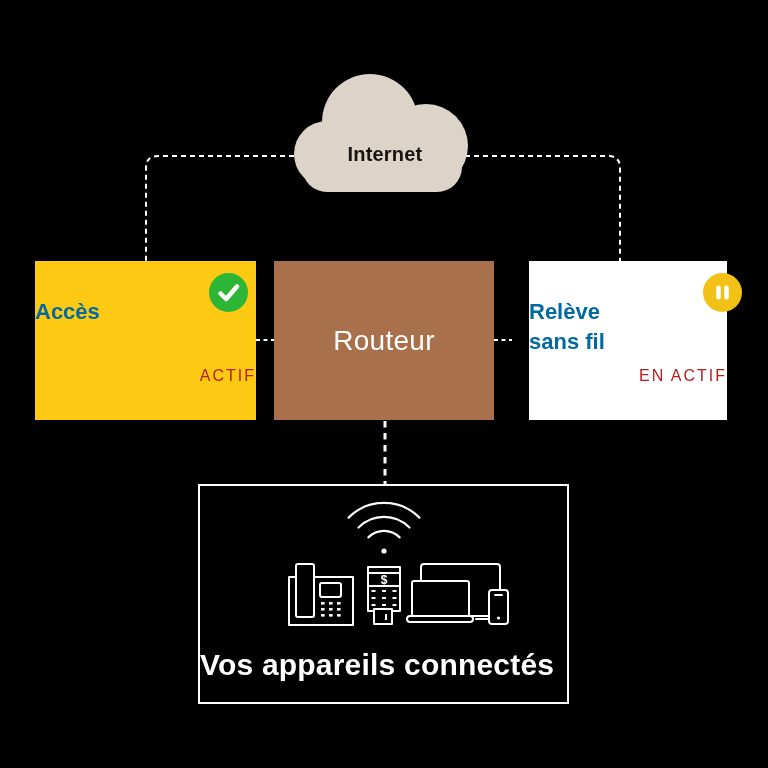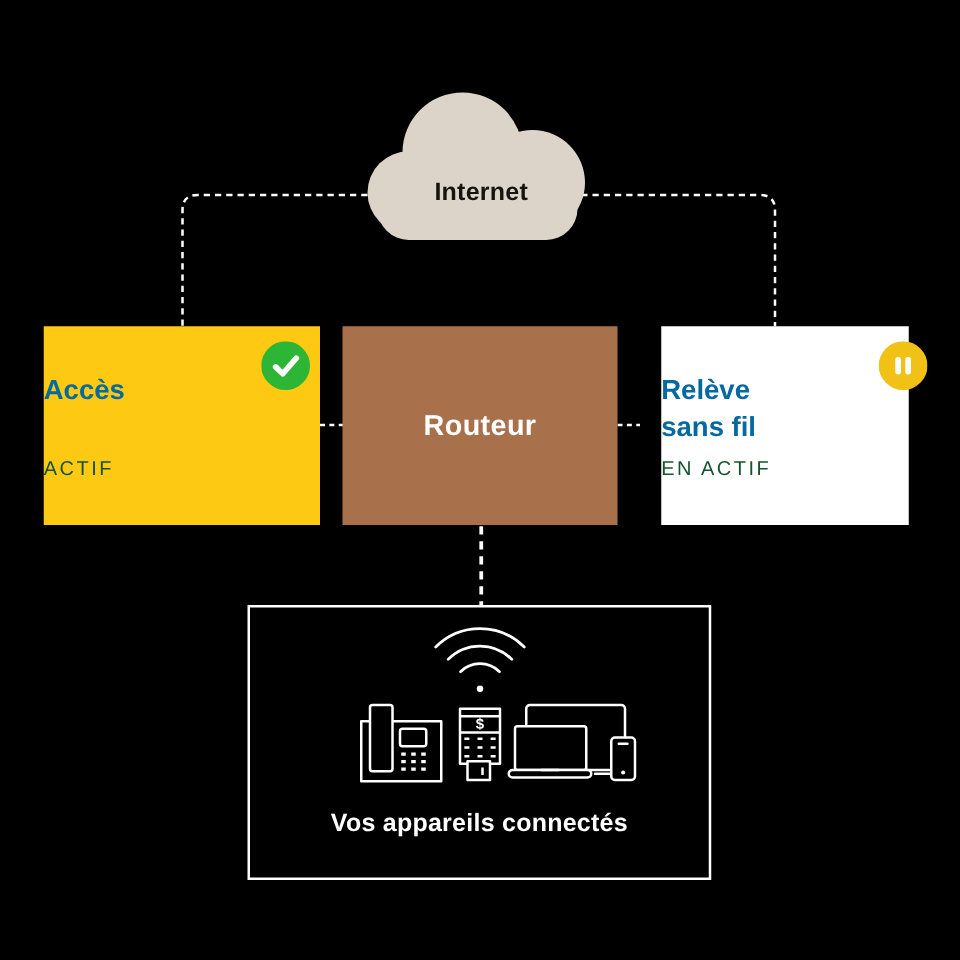--- a/index.html
+++ b/index.html
@@ -25,37 +25,37 @@
                    display: flex; align-items: center; justify-content: center; }
   .card-wireless { left: 529px; width: 198px; background: #ffffff; }
 
   .card-title {
     position: absolute; left: 0; top: 36px; width: 100%;
     font-size: 22px; line-height: 30px;
     font-weight: 800; color: #0369a1;
   }
   .card-status {
     position: absolute; left: 0; top: 106px; width: 100%;
-    text-align: left; font-size: 16px; font-weight: 400;
-    letter-spacing: 2px; color: #14532d;
+    text-align: right; font-size: 16px; font-weight: 400;
+    letter-spacing: 2px; color: #b91c1c;
   }
-  .router-title { font-size: 23px; font-weight: 700; color: #ffffff; letter-spacing: 0.3px; }
+  .router-title { font-size: 28px; font-weight: 400; color: #ffffff; letter-spacing: 0.3px; }
 
   .badge { position: absolute; top: 12px; left: 174px; width: 39px; height: 39px; }
 
   
   .devices-panel {
     position: absolute; left: 198px; top: 484px; width: 371px; height: 220px;
     border: 2px solid #ffffff; background: #000; z-index: 2;
   }
   .wifi-svg    { position: absolute; left: 139px; top: 9px; }
   .devices-svg { position: absolute; left: 83px;  top: 71px; }
   .devices-label {
     position: absolute; left: 0; top: 162px; width: 100%;
-    text-align: center; font-size: 20px; font-weight: 800; color: #ffffff;
+    text-align: left; font-size: 30px; font-weight: 800; color: #ffffff;
     letter-spacing: 0.2px;
   }
 </style>
 </head>
 <body>
 
 <div class="stage">
 
   <svg id="connectors" width="768" height="768" viewBox="0 0 768 768">
     <g fill="none" stroke="#ffffff">

